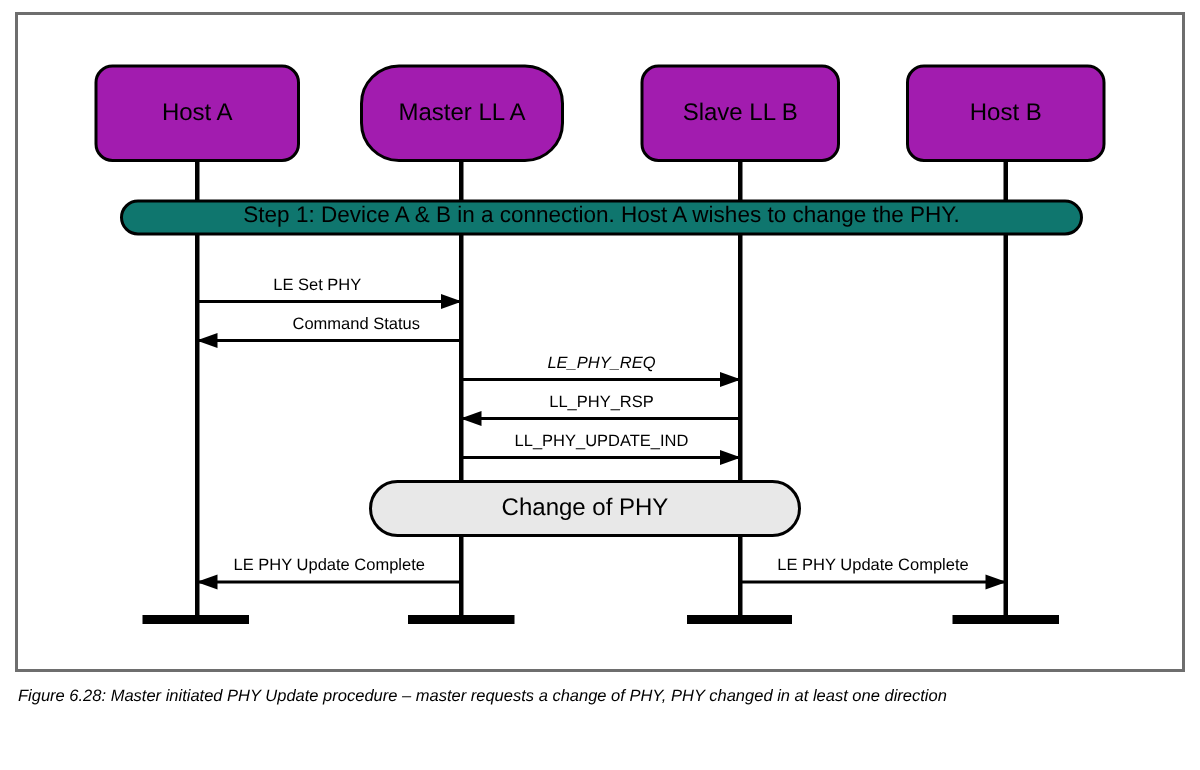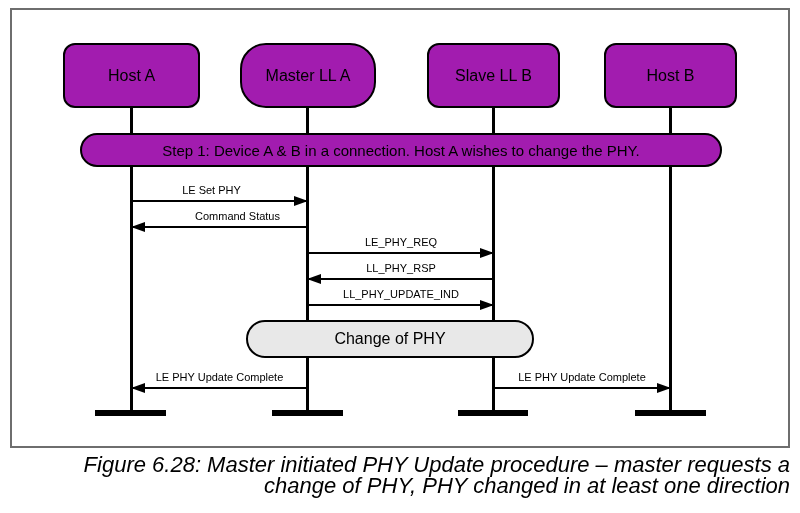--- a/index.html
+++ b/index.html
@@ -36,26 +36,26 @@
     border-radius: 12px;
     display: flex;
     align-items: center;
     justify-content: center;
     font-size: 16px;
     z-index: 3;
   }
   .banner {
     position: absolute;
     left: 80px; top: 133px;
-    width: 642px; height: 34px;
-    background: #a21caf;
+    width: 642px; height: 24px;
+    background: #0f766e;
     border: 2px solid #000;
     border-radius: 18px;
     display: flex;
-    align-items: center;
+    align-items: flex-start;
     justify-content: center;
     font-size: 15px;
     z-index: 4;
   }
   .state-box {
     position: absolute;
     left: 246px; top: 320px;
     width: 288px; height: 38px;
     background: #e8e8e8;
     border: 2px solid #000000;
@@ -100,25 +100,24 @@
     position: absolute;
     top: 410px;
     height: 6px;
     background: #000;
     z-index: 2;
   }
   .caption {
     position: absolute;
     left: 12px; top: 454px;
     width: 778px;
-    font-size: 22px;
+    font-size: 11px;
     line-height: 21px;
     font-style: italic;
     color: #000;
-    text-align: right;
   }
 </style>
 </head>
 <body>
 
 <div id="canvas">
 
   <div class="frame"></div>
 
   <div class="lifeline" style="left:130px;"></div>
@@ -144,21 +143,21 @@
   </div>
 
   <div class="msg-label" style="left:131px;top:184px;width:161px;">LE Set PHY</div>
   <div class="msg-line" style="left:131px;top:200px;width:177px;"></div>
   <div class="ah-right" style="left:294px;top:196px;"></div>
 
   <div class="msg-label" style="left:131px;top:210px;width:213px;">Command Status</div>
   <div class="msg-line" style="left:131px;top:226px;width:177px;"></div>
   <div class="ah-left" style="left:131px;top:222px;"></div>
 
-  <div class="msg-label" style="left:308px;top:236px;width:186px;">LE_PHY_REQ</div>
+  <div class="msg-label" style="left:308px;top:236px;width:186px;font-style:italic;">LE_PHY_REQ</div>
   <div class="msg-line" style="left:308px;top:252px;width:186px;"></div>
   <div class="ah-right" style="left:480px;top:248px;"></div>
 
   <div class="msg-label" style="left:308px;top:262px;width:186px;">LL_PHY_RSP</div>
   <div class="msg-line" style="left:308px;top:278px;width:186px;"></div>
   <div class="ah-left" style="left:307px;top:274px;"></div>
 
   <div class="msg-label" style="left:308px;top:288px;width:186px;">LL_PHY_UPDATE_IND</div>
   <div class="msg-line" style="left:308px;top:304px;width:186px;"></div>
   <div class="ah-right" style="left:480px;top:300px;"></div>

